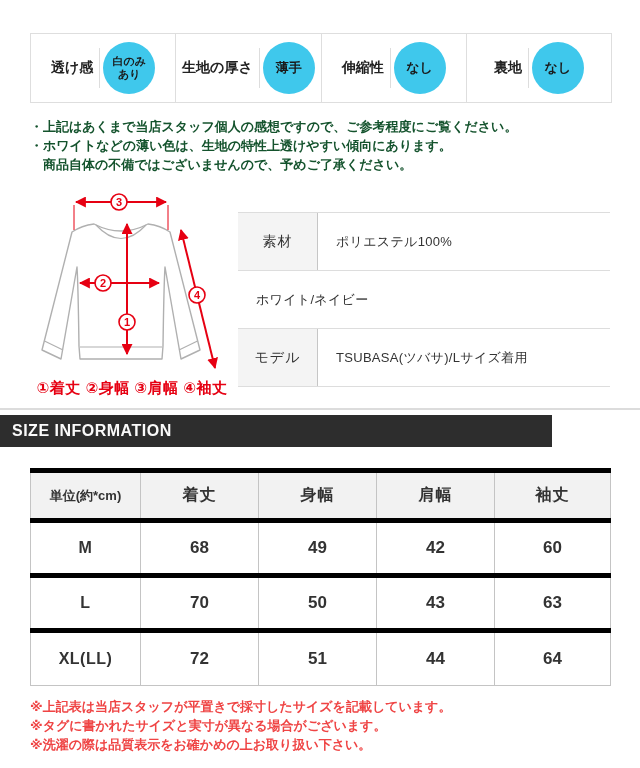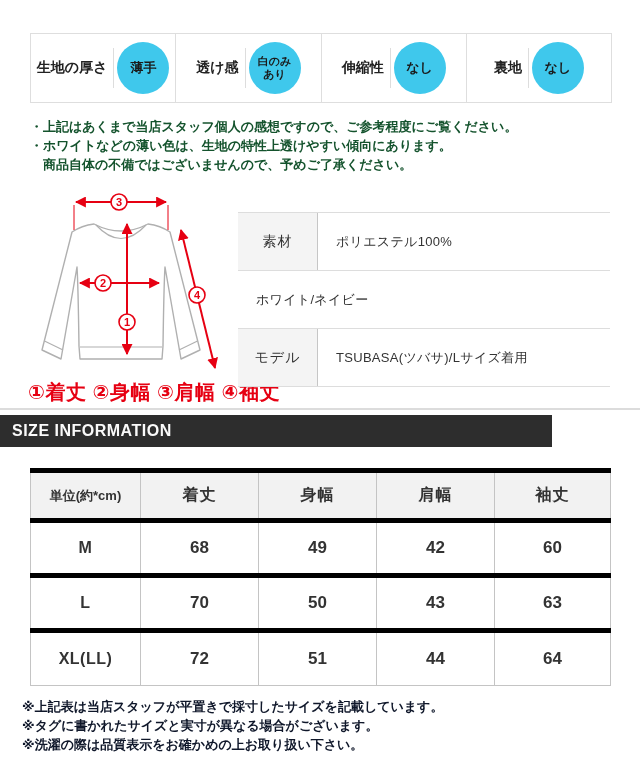--- a/index.html
+++ b/index.html
@@ -38,21 +38,21 @@
   
   .diagram { position:absolute; top:192px; left:30px; width:200px; height:186px; }
   .shirt { fill:#ffffff; stroke:#b0b0b0; stroke-width:1.4; stroke-linejoin:round; }
   .shirt-line { fill:none; stroke:#b0b0b0; stroke-width:1.2; }
   .arrow { stroke:#e60012; stroke-width:2; }
   .guide { stroke:#e60012; stroke-width:1; }
   .mk-circle { fill:#ffffff; stroke:#e60012; stroke-width:1.6; }
   .mk-text { fill:#e60012; font-size:11px; font-weight:bold; text-anchor:middle; }
   .diagram-caption {
     position:absolute; top:379px; left:28px; width:208px; text-align:center;
-    color:#e60012; font-size:20px; font-weight:bold; white-space:nowrap; letter-spacing:0.5px;
+    color:#e60012; font-size:15px; font-weight:bold; white-space:nowrap; letter-spacing:0.5px;
   }
 
   
   .spec-table { position:absolute; top:212px; left:238px; width:372px; border-top:1px solid #ddd; }
   .spec-row { display:flex; height:58px; border-bottom:1px solid #ddd; align-items:stretch; }
   .spec-label {
     width:80px; background:#f4f4f4; border-right:1px solid #c6c6c6;
     display:flex; align-items:center; justify-content:center;
     font-size:14px; font-weight:normal; letter-spacing:1px; color:#333;
   }
@@ -75,40 +75,40 @@
     border-left:1px solid #c4c4c4; border-top:5px solid #000000;
     text-align:center; vertical-align:middle;
   }
   .size-table { border:1px solid #c4c4c4; }
   .size-table thead th { height:50px; background:#f2f2f2; font-size:16px; font-weight:bold; letter-spacing:1px; }
   .size-table thead th.unit { font-size:13px; letter-spacing:0; }
   .size-table tbody td { height:55px; background:#fff; font-size:17px; font-weight:bold; }
   .size-table tbody td.size-name { font-size:16px; letter-spacing:0.5px; }
 
   
-  .notes-bottom { position:absolute; top:697px; left:22px; font-size:13px; font-weight:bold; line-height:19px; color:#0f172a; }
+  .notes-bottom { position:absolute; top:697px; left:30px; font-size:13px; font-weight:bold; line-height:19px; color:#ef4444; }
 </style>
 </head>
 <body>
 
 <div class="page">
 
   <div class="fabric-strip">
     <div class="fabric-cell">
+      <span class="fabric-label">透け感</span>
+      <span class="fabric-divider"></span>
+      <span class="fabric-circle small-text">
+          <span class="wrap">白のみあり</span>
+        </span>
+    </div>
+    <div class="fabric-cell">
       <span class="fabric-label">生地の厚さ</span>
       <span class="fabric-divider"></span>
       <span class="fabric-circle">
           <span class="wrap">薄手</span>
-        </span>
-    </div>
-    <div class="fabric-cell">
-      <span class="fabric-label">透け感</span>
-      <span class="fabric-divider"></span>
-      <span class="fabric-circle small-text">
-          <span class="wrap">白のみあり</span>
         </span>
     </div>
     <div class="fabric-cell">
       <span class="fabric-label">伸縮性</span>
       <span class="fabric-divider"></span>
       <span class="fabric-circle">
           <span class="wrap">なし</span>
         </span>
     </div>
     <div class="fabric-cell">

